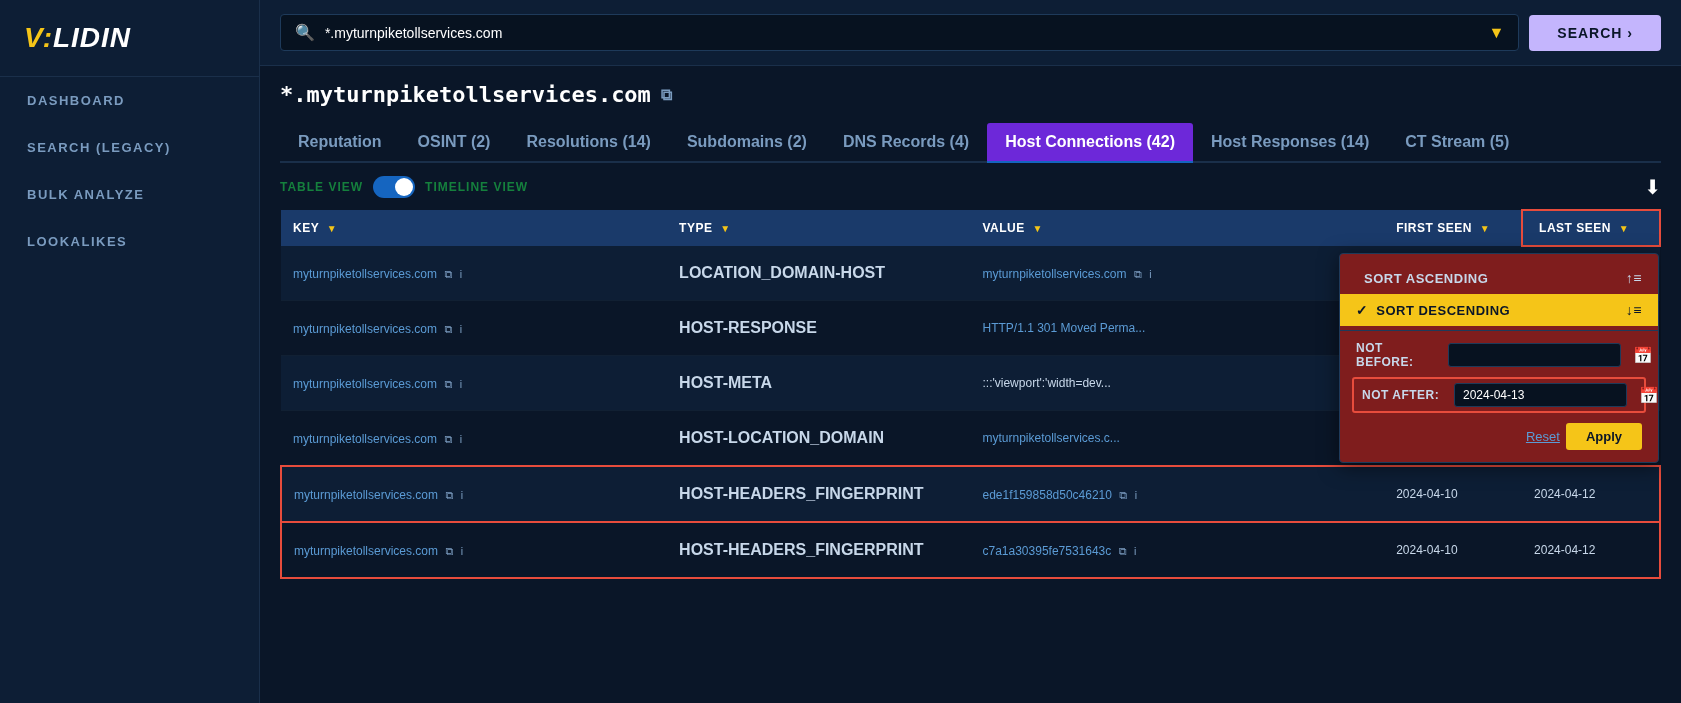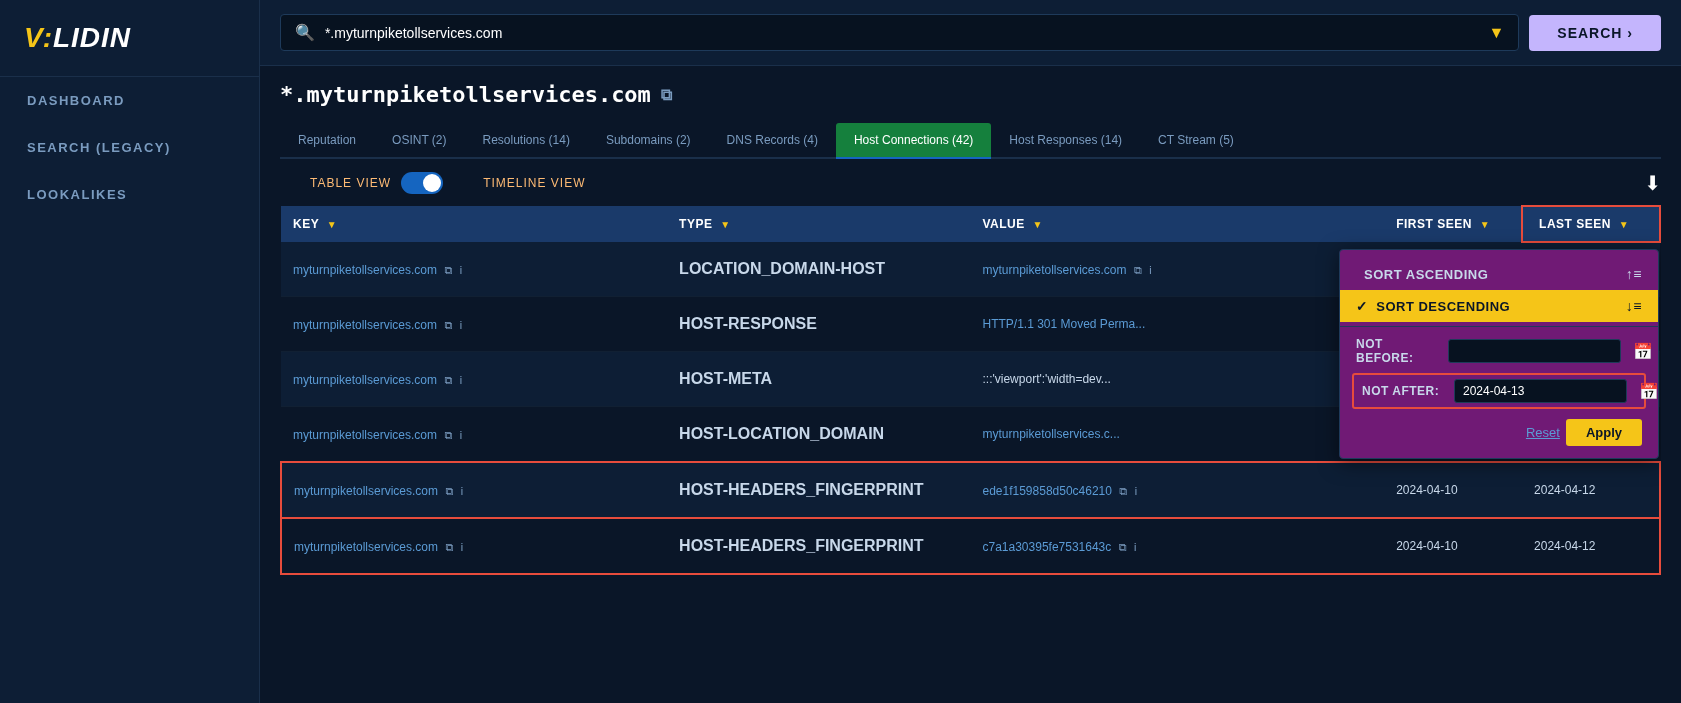--- a/index.html
+++ b/index.html
@@ -116,54 +116,53 @@
 
     
     .tabs {
       display: flex;
       border-bottom: 2px solid #1a2f4a;
       margin-bottom: 12px;
     }
     .tab {
       padding: 10px 18px;
       cursor: pointer;
-      font-size: 12px;
-      font-weight: 400;
+      font-size: 16px;
+      font-weight: 700;
       color: #7a9bbf;
       border-bottom: 2px solid transparent;
       margin-bottom: -2px;
       white-space: nowrap;
     }
     .tab.active {
       color: #fff;
-      background: #15803d;
+      background: #6d28d9;
       border-bottom-color: #1565c0;
       border-radius: 3px 3px 0 0;
     }
 
     
     .view-toggle {
       display: flex;
       align-items: center;
       gap: 10px;
       margin-bottom: 10px;
       justify-content: space-between;
     }
     .view-toggle-left {
       display: flex;
       align-items: center;
       gap: 10px;
     }
     .toggle-label {
       font-size: 12px;
-      font-weight: 400;
+      font-weight: 700;
       letter-spacing: 1px;
-      color: #fdba74;
+      color: #15803d;
       text-transform: uppercase;
-      margin-left: 30px;
     }
     .toggle-switch {
       width: 42px;
       height: 22px;
       background: #1565c0;
       border-radius: 11px;
       position: relative;
       cursor: pointer;
     }
     .toggle-switch::after {
@@ -221,21 +220,21 @@
     }
     .link { color: #5b9bd5; cursor: pointer; text-decoration: none; }
     .inline-icon { font-size: 11px; color: #7a9bbf; margin-left: 4px; cursor: pointer; }
     .type-text { color: #c8d8ea; font-weight: 600; font-size: 16px; }
 
     
     .sort-popup {
       position: absolute;
       top: 42px;
       right: 0;
-      background: #701a75;
+      background: #7f1d1d;
       border: 1px solid #1e3a5a;
       border-radius: 4px;
       width: 320px;
       z-index: 100;
       padding: 8px 0;
       box-shadow: 0 4px 20px rgba(0,0,0,0.5);
     }
     .sort-popup-item {
       padding: 8px 16px;
       display: flex;
@@ -304,20 +303,21 @@
   </style>
 </head>
 <body>
 
 <div class="sidebar">
   <div class="logo">
     <div class="logo-text"><span>V:</span>LIDIN</div>
   </div>
   <div class="nav-item">DASHBOARD</div>
   <div class="nav-item">SEARCH (LEGACY)</div>
+  <div class="nav-item">BULK ANALYZE</div>
   <div class="nav-item">LOOKALIKES</div>
 </div>
 
 <div class="main">
 
   <div class="search-bar">
     <div class="search-input-wrap">
       <span style="color:#7a9bbf;font-size:16px;">🔍</span>
       <input type="text" value="*.myturnpiketollservices.com" style="">
       <span class="filter-icon">▼</span>

